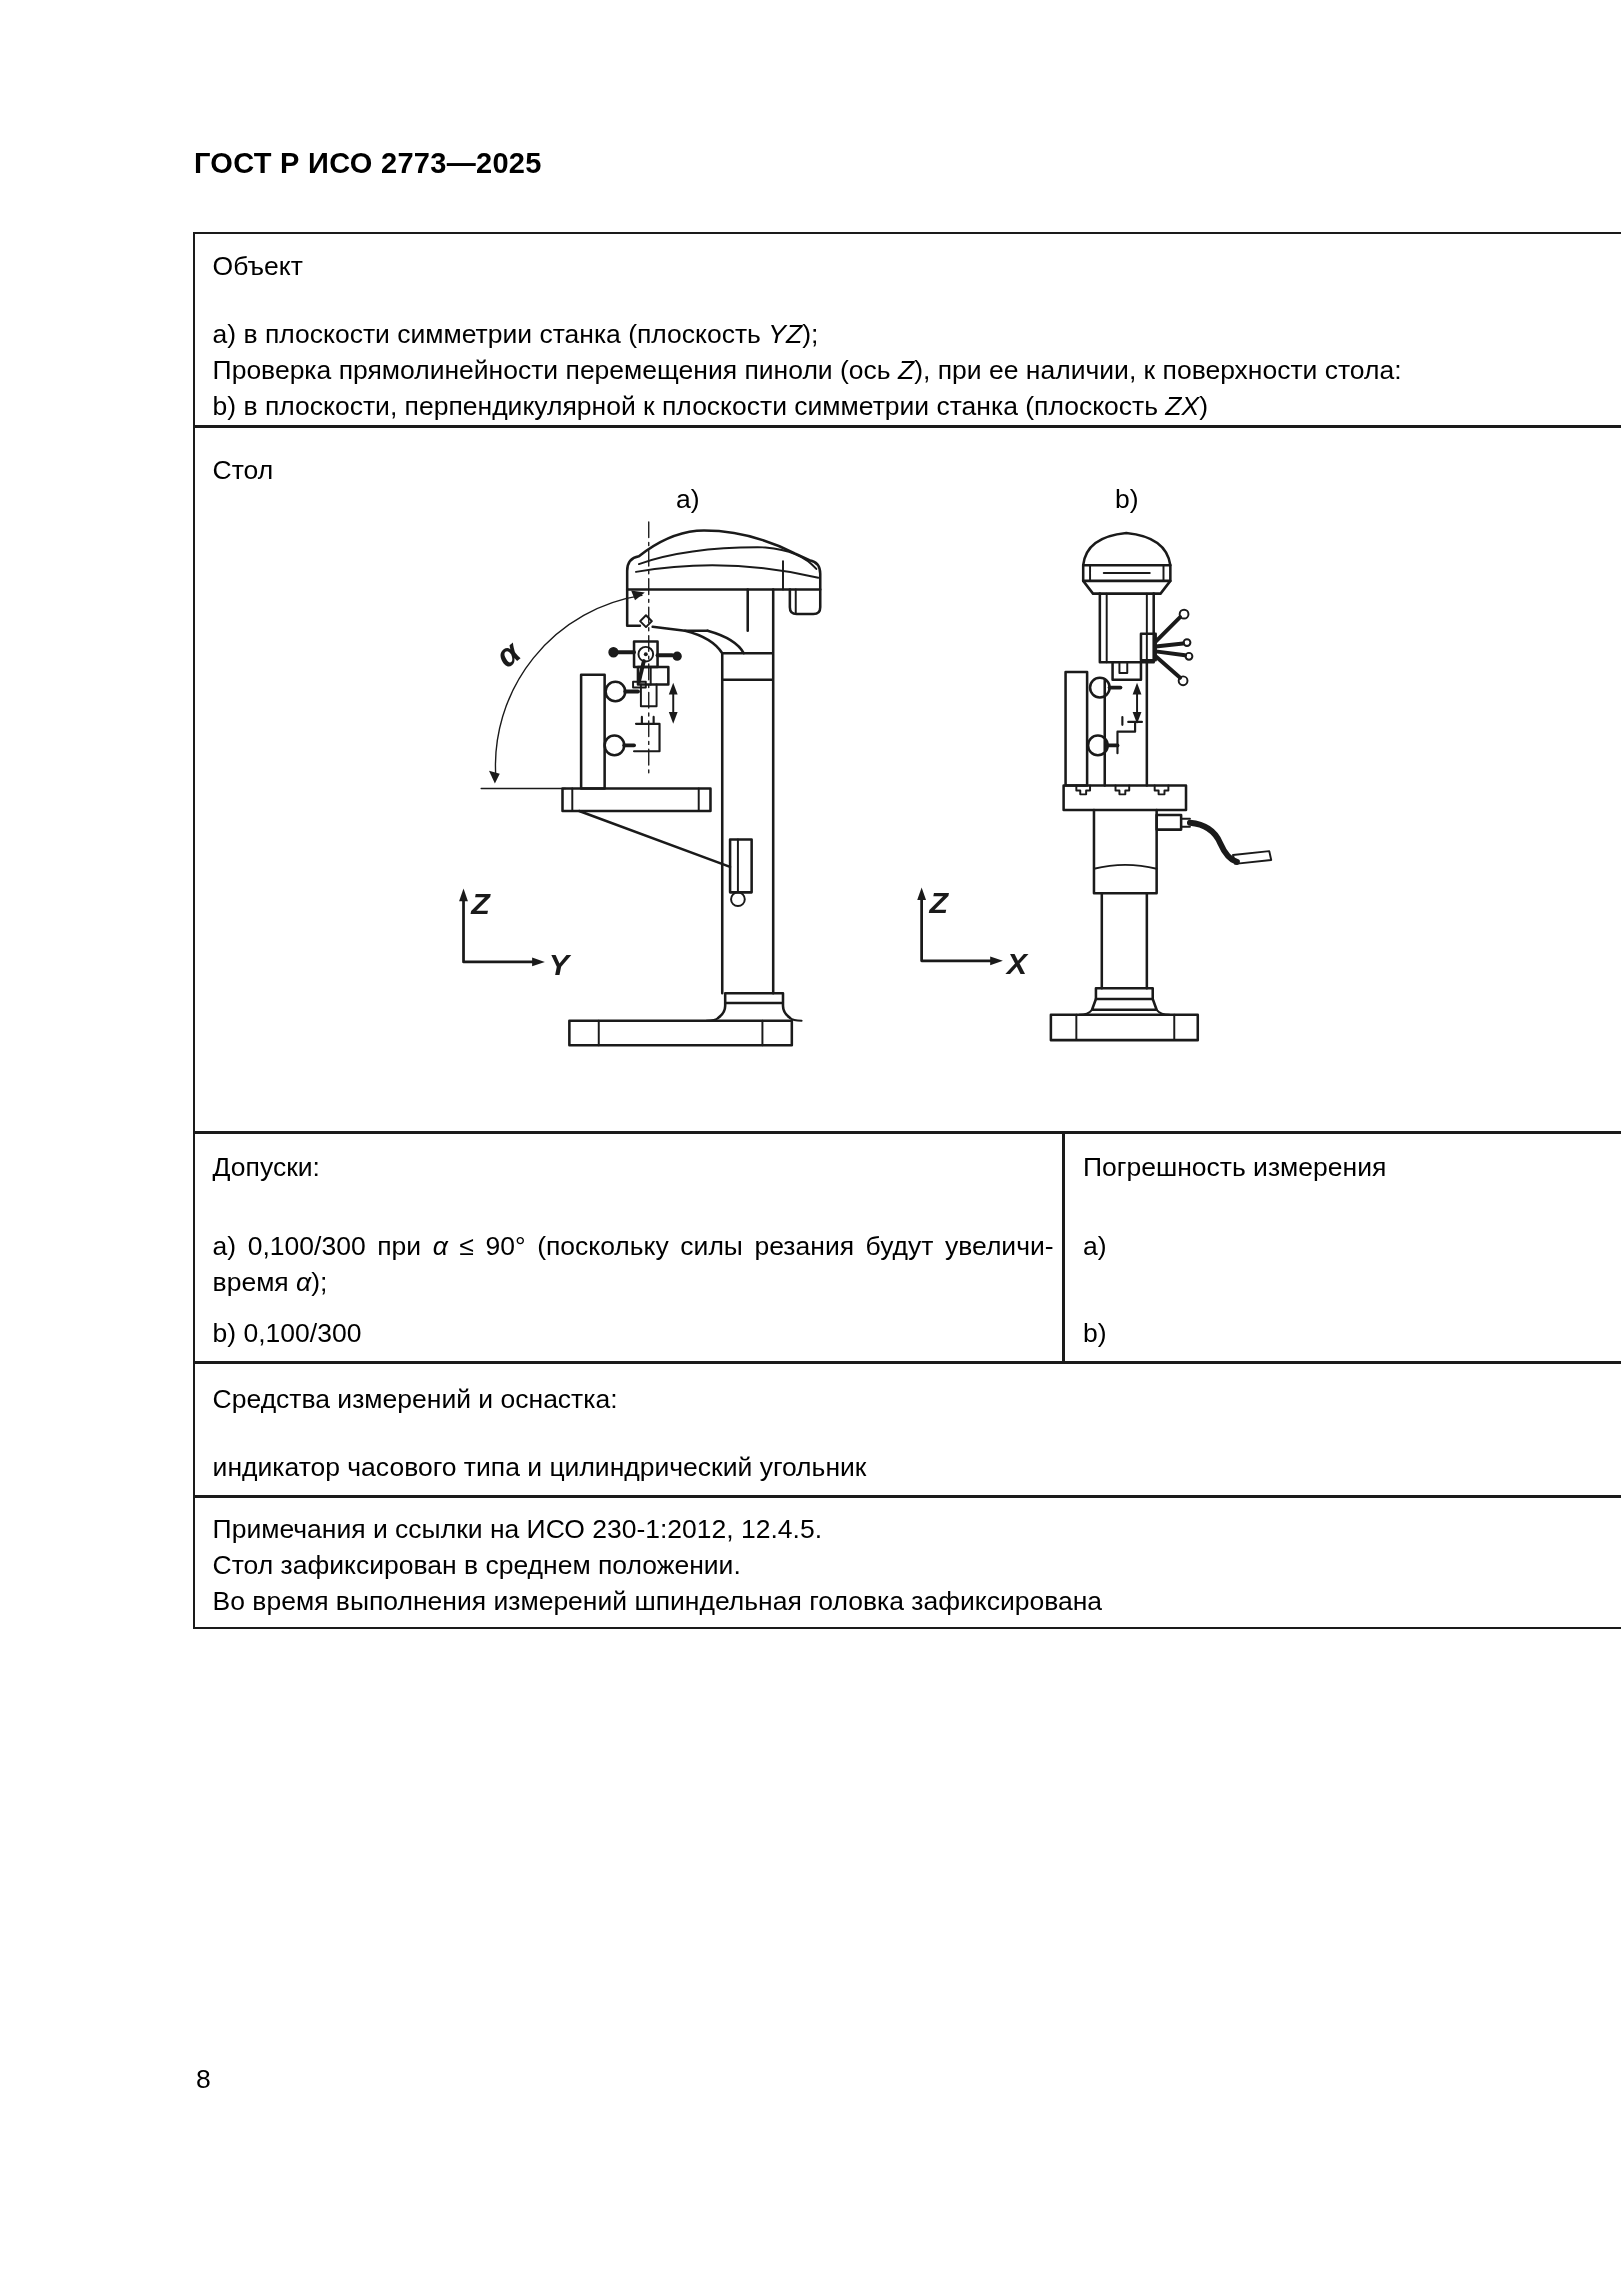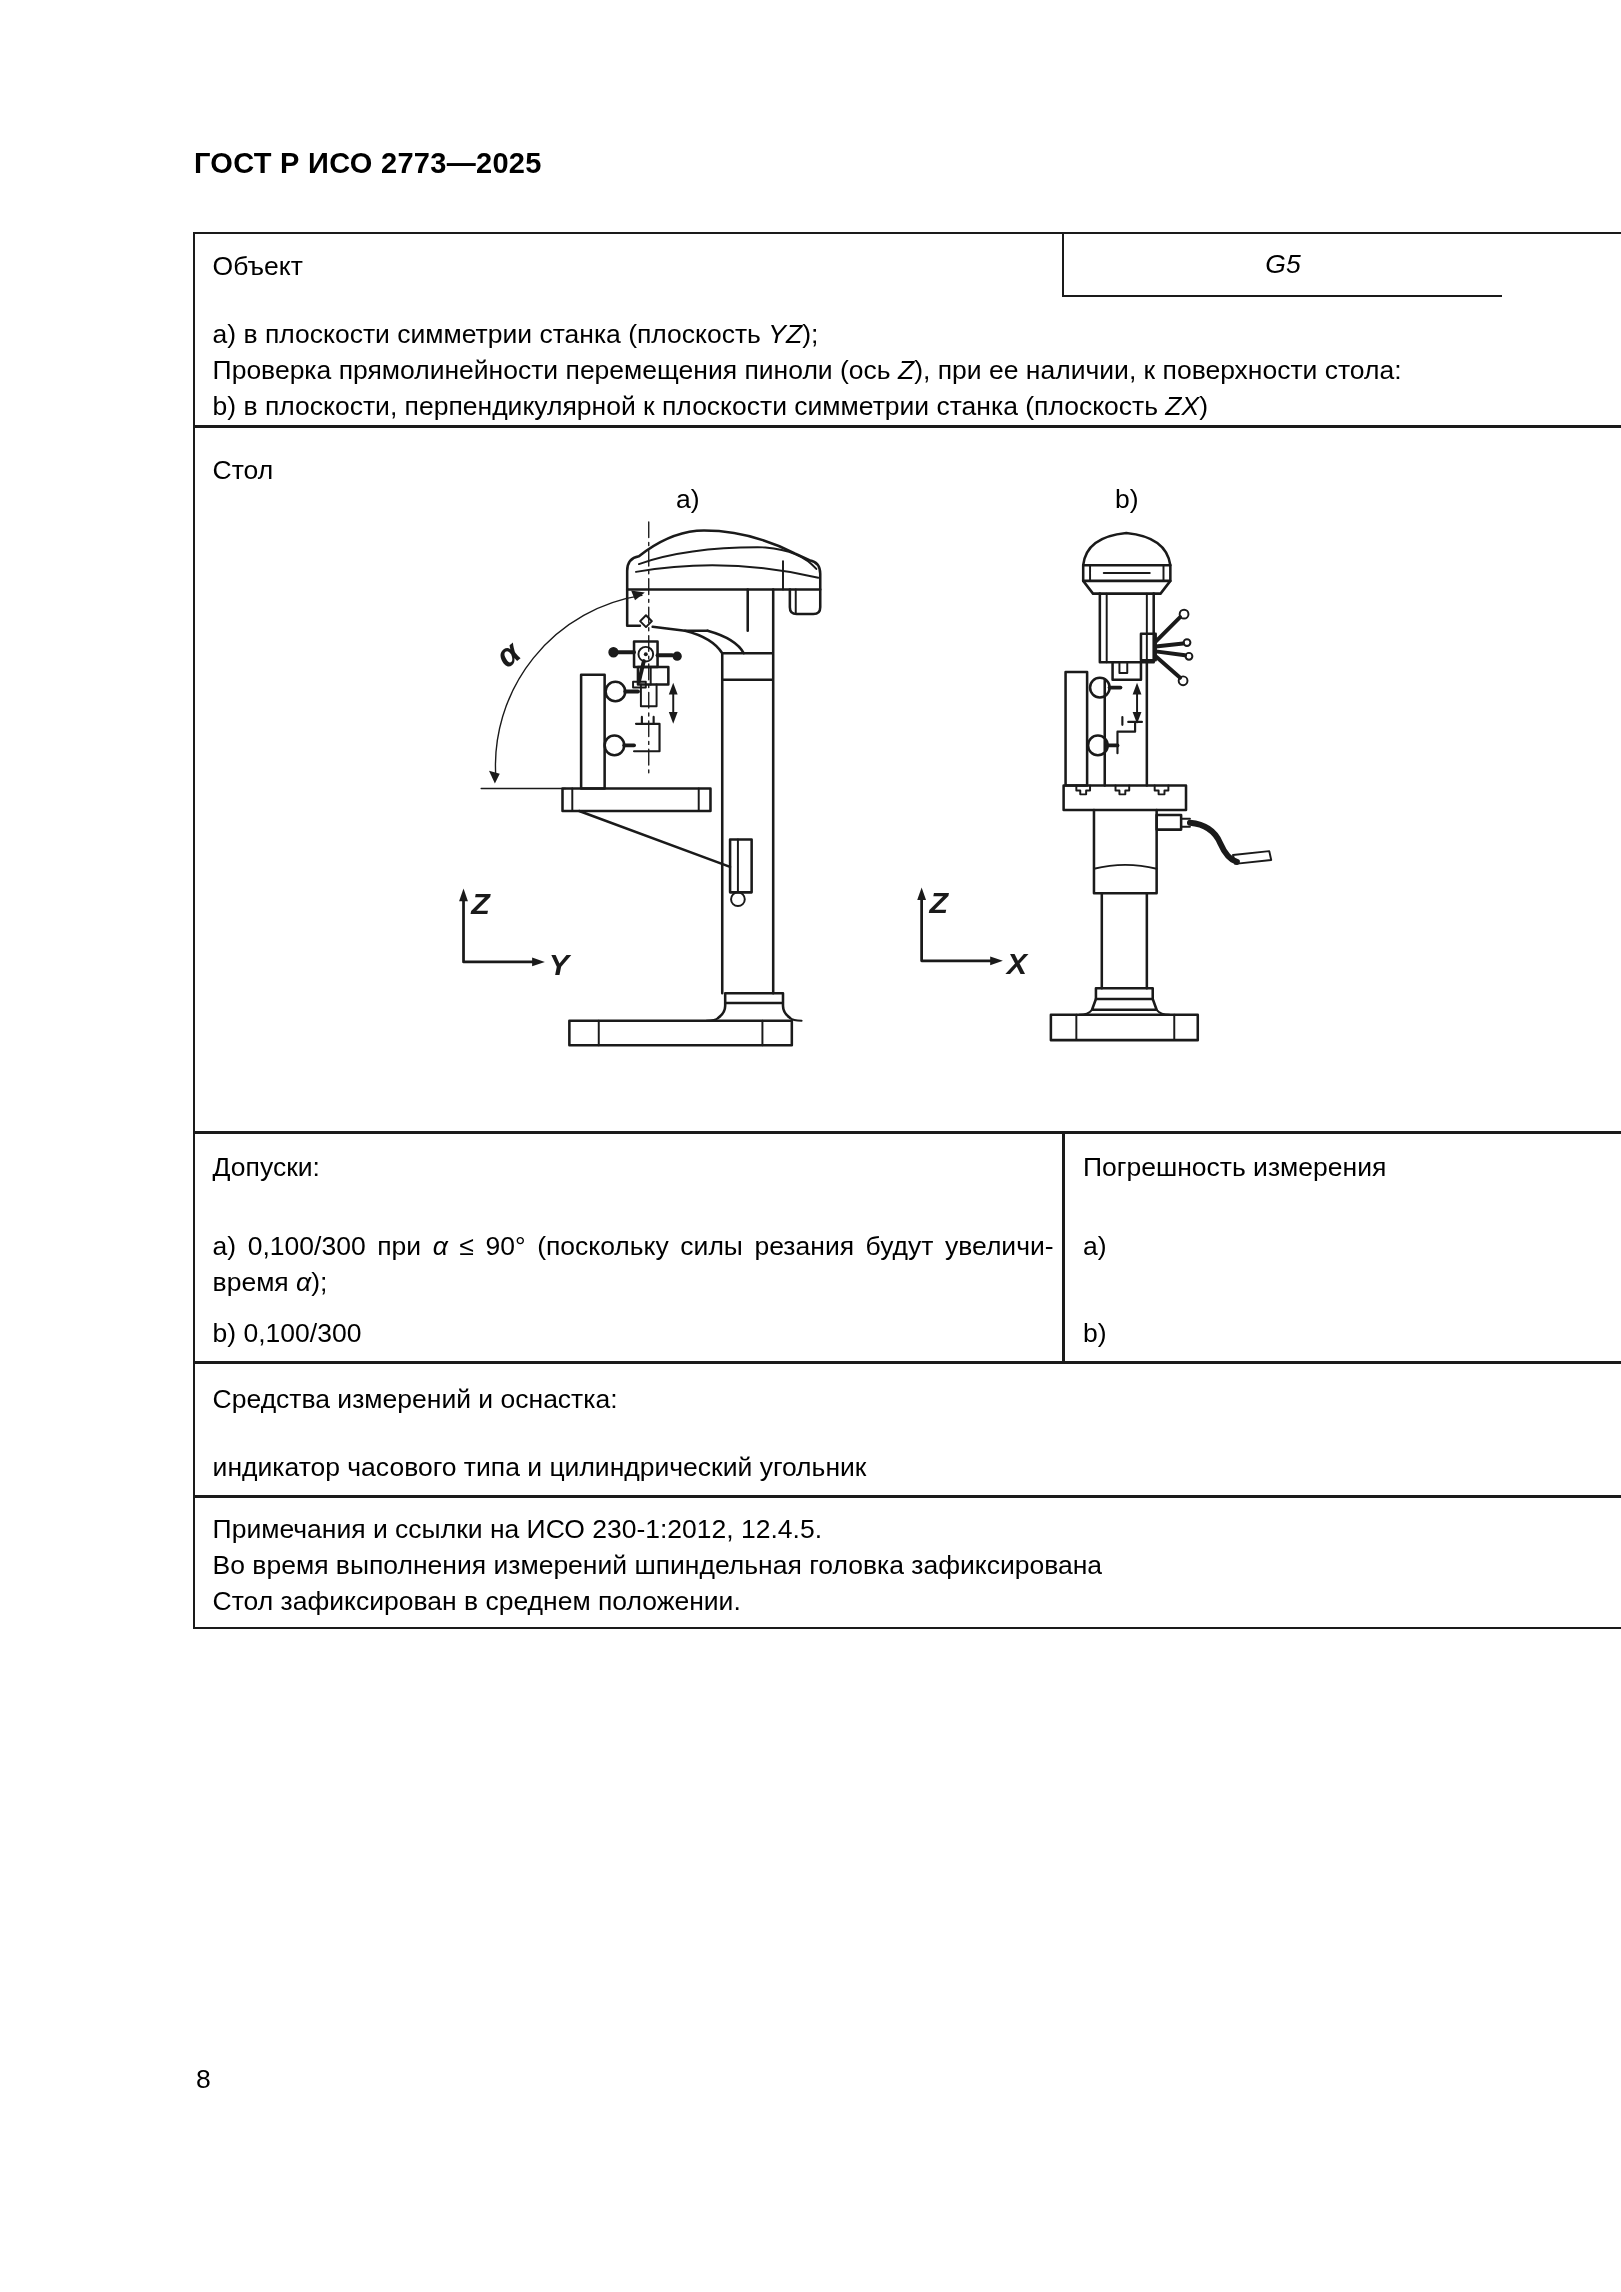--- a/index.html
+++ b/index.html
@@ -52,21 +52,20 @@
 
   <div class="abs gost-table">
 
     <div class="abs hline" style="top:191px;"></div>
     <div class="abs hline" style="top:897px;"></div>
     <div class="abs hline" style="top:1127px;"></div>
     <div class="abs hline" style="top:1261px;"></div>
     <div class="abs vline" style="left:867px;top:897px;height:233px;"></div>
 
     <div class="abs cell-text" style="left:17.6px;top:13.7px;">Объект</div>
-    <div class="abs g5-box">G5</div>
 
     <div class="abs" style="left:17.6px;top:82px;">
       <div class="cell-text"><span>a) в плоскости симметрии станка (плоскость </span><span class="it">YZ</span><span>);</span></div>
       <div class="cell-text"><span>Проверка прямолинейности перемещения пиноли (ось </span><span class="it">Z</span><span>), при ее наличии, к поверхности стола:</span></div>
       <div class="cell-text"><span>b) в плоскости, перпендикулярной к плоскости симметрии станка (плоскость </span><span class="it">ZX</span><span>)</span></div>
     </div>
 
     <div class="abs cell-text" style="left:17.6px;top:218px;">Стол</div>
     <div class="abs fig-label" style="left:481px;top:250px;">a)</div>
     <div class="abs fig-label" style="left:920px;top:250px;">b)</div>
@@ -230,22 +229,22 @@
 
     <div class="abs cell-text" style="left:888px;top:915px;">Погрешность измерения</div>
     <div class="abs cell-text" style="left:888px;top:994px;">a)</div>
     <div class="abs cell-text" style="left:888px;top:1081px;">b)</div>
 
     <div class="abs cell-text" style="left:17.6px;top:1147px;">Средства измерений и оснастка:</div>
     <div class="abs cell-text" style="left:17.6px;top:1215px;">индикатор часового типа и цилиндрический угольник</div>
 
     <div class="abs" style="left:17.6px;top:1277px;">
       <div class="cell-text">Примечания и ссылки на ИСО 230-1:2012, 12.4.5.</div>
+      <div class="cell-text">Стол зафиксирован в среднем положении.</div>
       <div class="cell-text">Во время выполнения измерений шпиндельная головка зафиксирована</div>
-      <div class="cell-text">Стол зафиксирован в среднем положении.</div>
     </div>
 
   </div>
 
   <div class="abs page-number">8</div>
 
 </div>
 
 
 </body></html>

